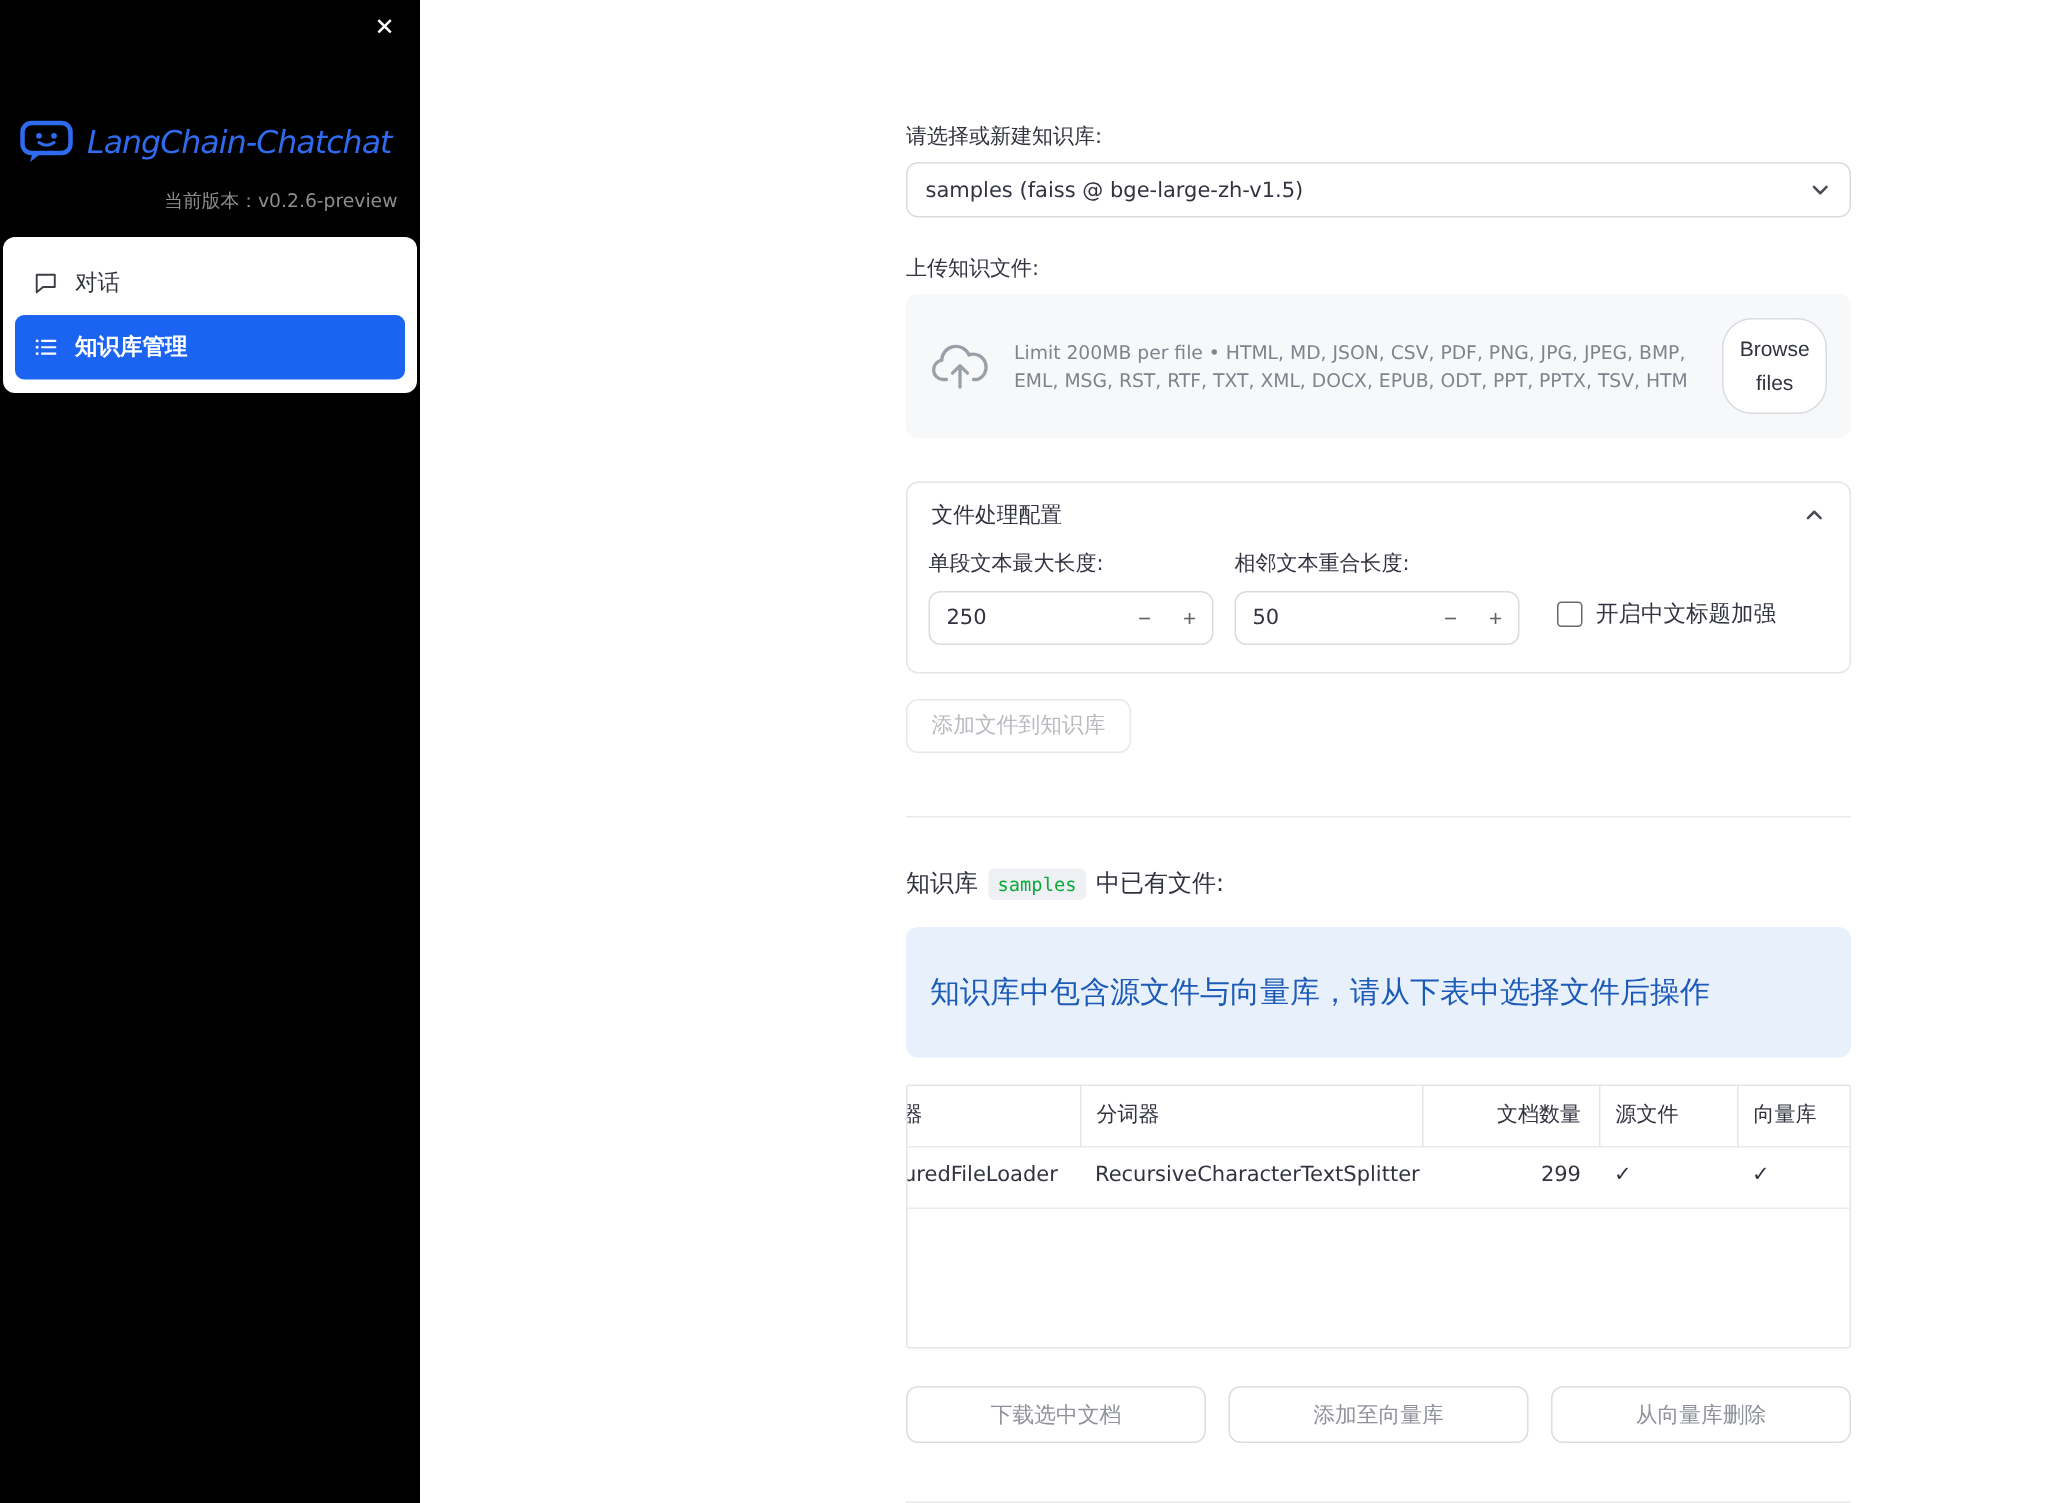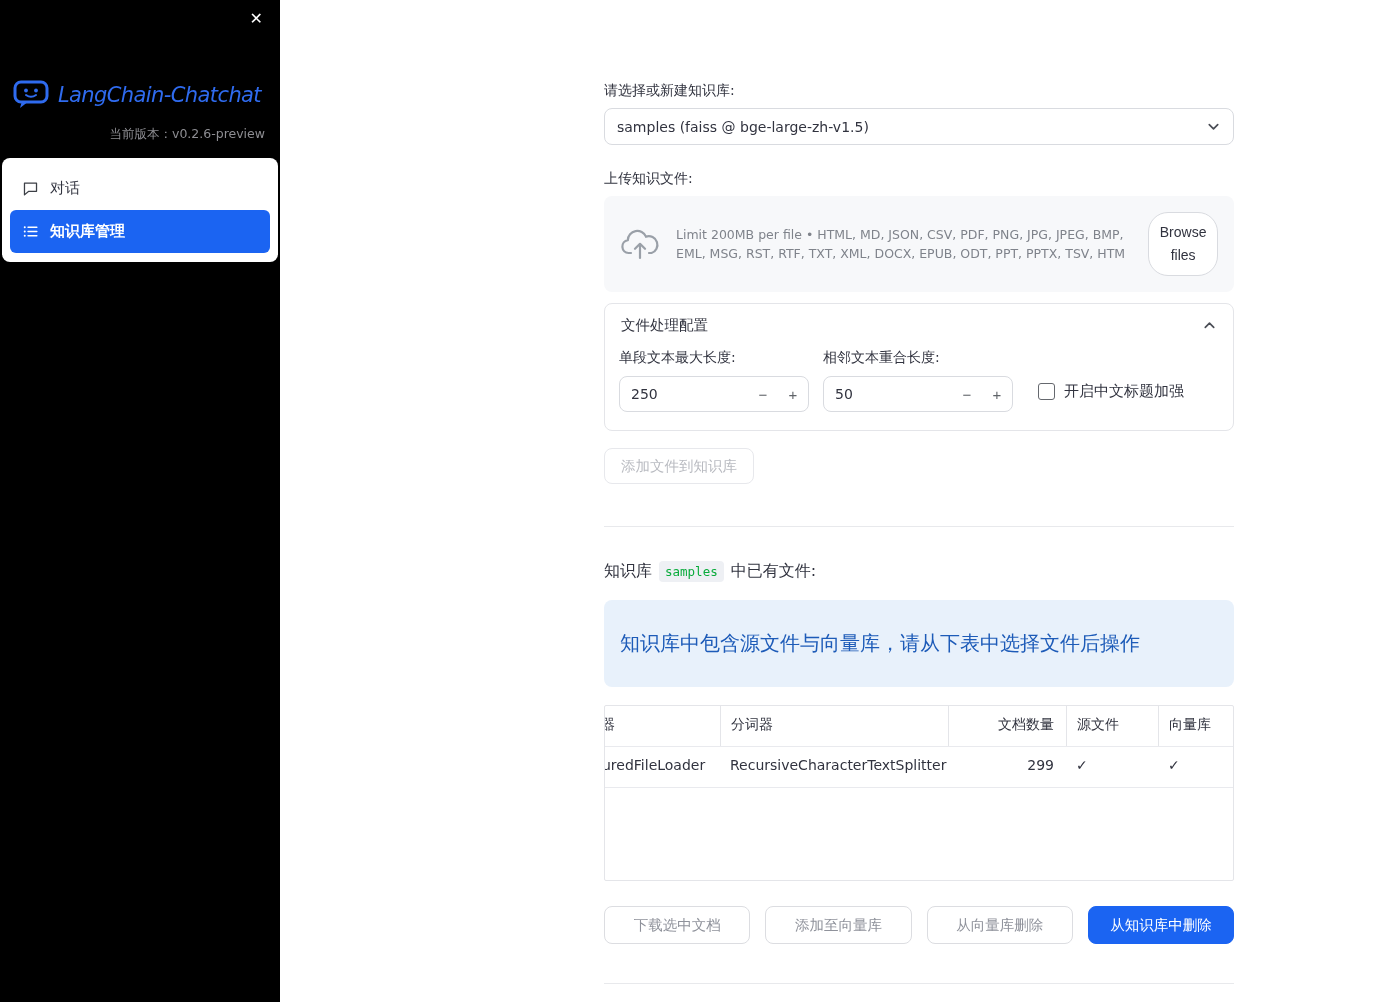--- a/index.html
+++ b/index.html
@@ -28,21 +28,21 @@
   .field-label { font-size:14px; margin-bottom:8px; }
 
   .selectbox { display:flex; align-items:center; justify-content:space-between; height:37px; border:1px solid #d9dbe0; border-radius:8px; padding:0 12px; font-size:14px; background:#fff; cursor:pointer; }
 
   .upload-label { margin-top:25px; }
   .dropzone { display:flex; align-items:center; gap:16px; background:#f7f8fa; border-radius:8px; padding:16px; margin-top:0; }
   .dz-title { font-size:15px; margin-bottom:7px; }
   .dz-sub { font-size:12.5px; color:#7f838b; line-height:1.55; max-width:478px; }
   .browse-btn { margin-left:auto; width:72px; padding:8px 10px; background:#fff; border:1px solid #d9dbe0; border-radius:20px; font-size:14px; line-height:1.65; color:#31333f; text-align:center; cursor:pointer; }
 
-  .expander { border:1px solid #e4e5e9; border-radius:8px; margin-top:11px; }
+  .expander { border:1px solid #e4e5e9; border-radius:8px; margin-top:29px; }
   .exp-header { display:flex; justify-content:space-between; align-items:center; padding:12px 16px 10px 16px; font-size:14.5px; cursor:pointer; }
   .exp-body { display:flex; padding:4px 14px 18px 14px; }
   .num-field { width:190px; margin-right:14px; }
   .nf-label { font-size:14px; margin-bottom:9px; }
   .num-input { display:flex; align-items:center; height:36px; border:1px solid #d9dbe0; border-radius:8px; background:#fff; }
   .num-val { flex:1; padding-left:11px; font-size:14px; }
   .step-btn { width:30px; text-align:center; color:#5f6368; font-size:15px; background:none; border:none; cursor:pointer; padding:0; }
   .checkbox-field { display:flex; align-items:center; gap:9px; margin-top:31px; margin-left:11px; font-size:15px; cursor:pointer; height:22px; }
   .checkbox-box { width:17px; height:17px; border:1.5px solid #65686e; border-radius:3px; background:#fff; flex:none; }
 
@@ -215,21 +215,20 @@
           <div class="t-cell c3"><span>✓</span></div>
           <div class="t-cell c4"><span>✓</span></div>
         </div>
         <div class="t-filler"></div>
       </div>
 
       <div class="actions-row">
         <button class="btn secondary">下载选中文档</button>
         <button class="btn secondary">添加至向量库</button>
         <button class="btn secondary">从向量库删除</button>
-        <button class="btn primary">从知识库中删除</button>
       </div>
 
       <hr class="divider divider-2">
 
       <div class="bottom-row">
         <button class="btn primary">依据源文件重建向量库</button>
         <button class="btn secondary strong">删除知识库</button>
       </div>
 
     </div>

